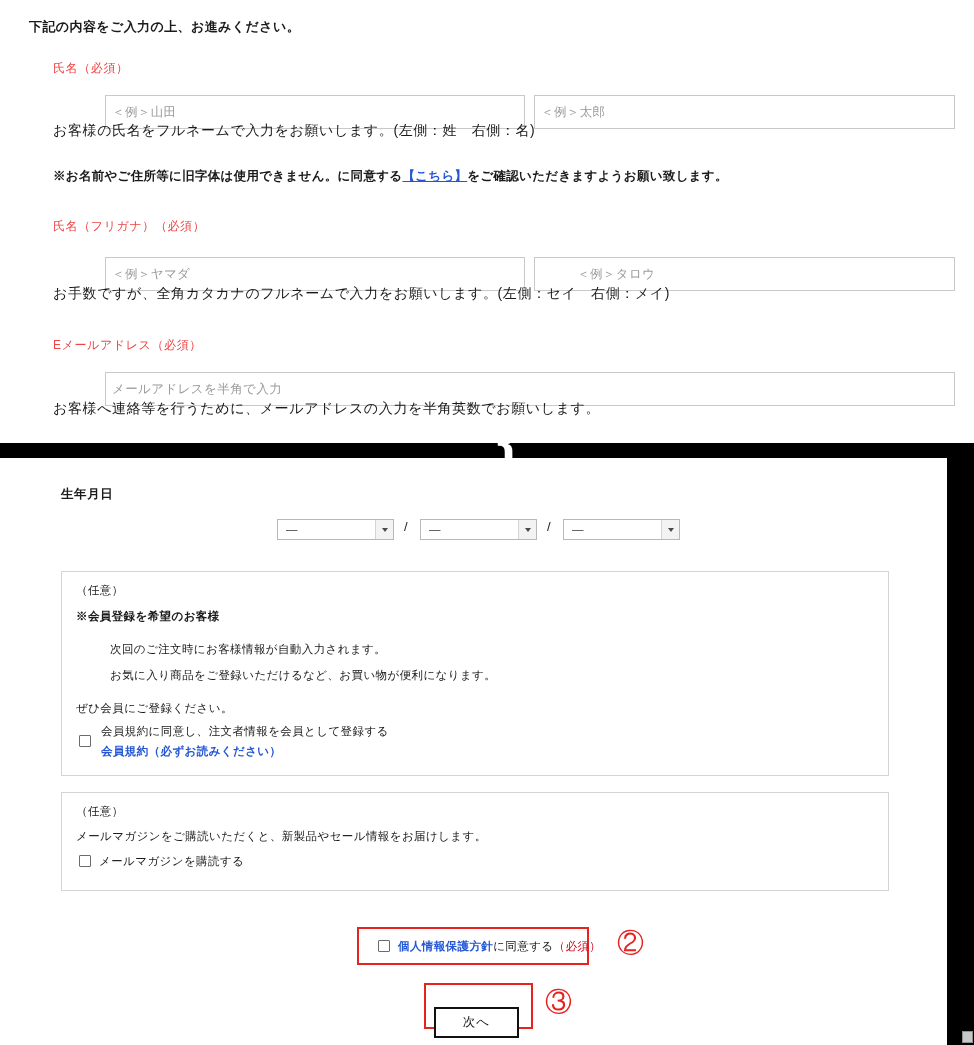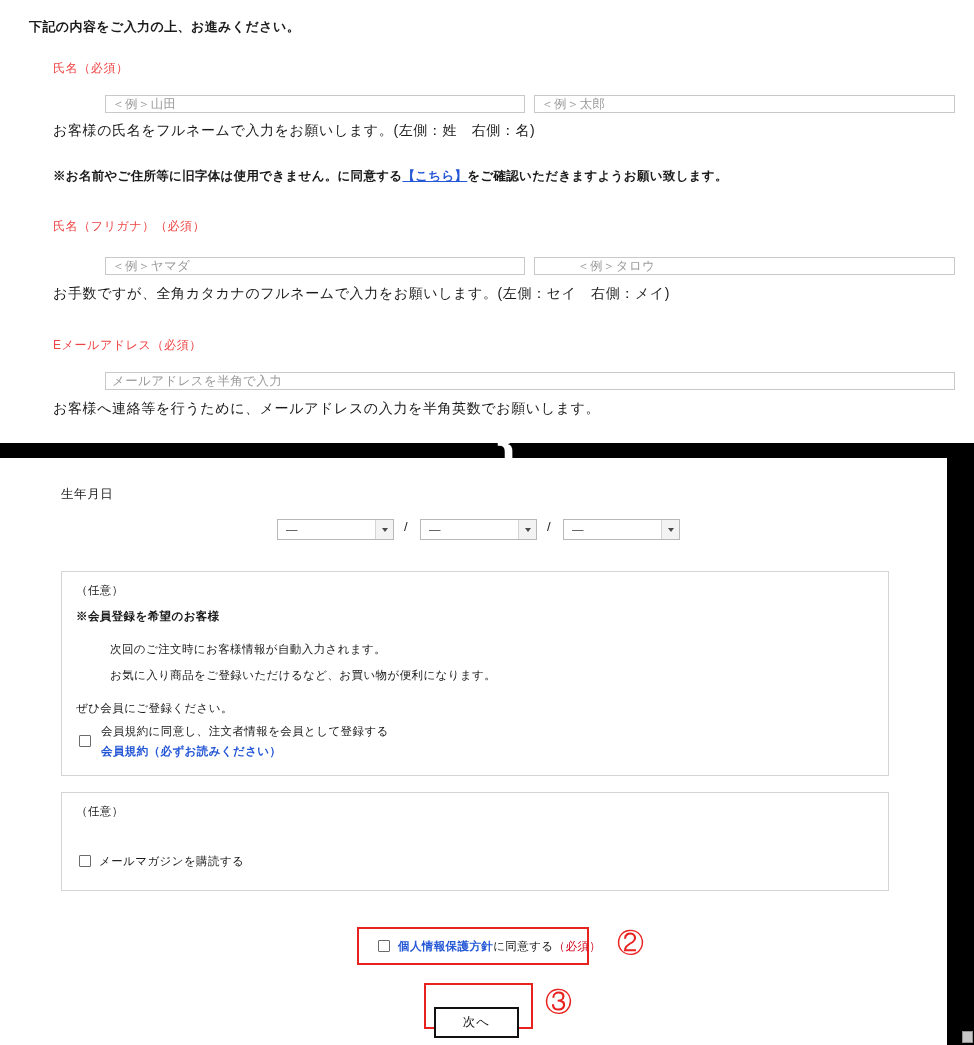--- a/index.html
+++ b/index.html
@@ -68,21 +68,21 @@
     letter-spacing: 0.3px;
     color: #1a1a1a;
   }
   .note .link {
     color: #2457d6;
   }
 
   .text-input {
     position: absolute;
     box-sizing: border-box;
-    height: 18px;
+    height: 34px;
     border: 1px solid #c9c9c9;
     background: #ffffff;
     font-family: "Liberation Sans", sans-serif;
     font-size: 12.5px;
     color: #9b9b9b;
     padding: 0 6px;
     line-height: 20px;
     letter-spacing: 0.4px;
   }
   .text-input::placeholder { color: #9b9b9b; opacity: 1; }
@@ -99,21 +99,21 @@
     line-height: 46px;
     font-family: "Liberation Serif", serif;
     text-align: center;
     z-index: 5;
   }
 
   
   .b-label {
     position: absolute;
     font-size: 12.5px;
-    font-weight: normal;
+    font-weight: bold;
     letter-spacing: 0.6px;
     color: #1a1a1a;
   }
 
   .select-box {
     position: absolute;
     box-sizing: border-box;
     height: 21px;
     border: 1px solid #b8b8b8;
     background: #ffffff;
@@ -294,20 +294,21 @@
   <div class="b-text" style="left:110px; top:210px;">お気に入り商品をご登録いただけるなど、お買い物が便利になります。</div>
   <div class="b-text" style="left:76px; top:243px;">ぜひ会員にご登録ください。</div>
 
   <div class="checkbox" style="left:79px; top:277px;"></div>
   <div class="b-text" style="left:101px; top:266px;">会員規約に同意し、注文者情報を会員として登録する</div>
   <a class="b-text link-blue" style="left:101px; top:286px; text-decoration:none;" href="#">会員規約（必ずお読みください）</a>
 
   <div class="box" style="left:61px; top:334px; width:828px; height:99px;"></div>
 
   <div class="b-text" style="left:76px; top:346px;">（任意）</div>
+  <div class="b-text" style="left:76px; top:371px;">メールマガジンをご購読いただくと、新製品やセール情報をお届けします。</div>
   <div class="checkbox" style="left:79px; top:397px;"></div>
   <div class="b-text" style="left:99px; top:396px;">メールマガジンを購読する</div>
 
   <div class="privacy-wrap" style="left:357px; top:469px; width:232px; height:38px;"></div>
   <div class="checkbox" style="left:378px; top:482px;"></div>
   <div class="b-text" style="left:398px; top:481px;">
     <a class="link-blue" href="#" style="text-decoration:none;">個人情報保護方針</a><span>に同意する</span><span class="required-red">（必須）</span>
   </div>
   <div class="circ-num" style="left:617px; top:472px;">②</div>
 

